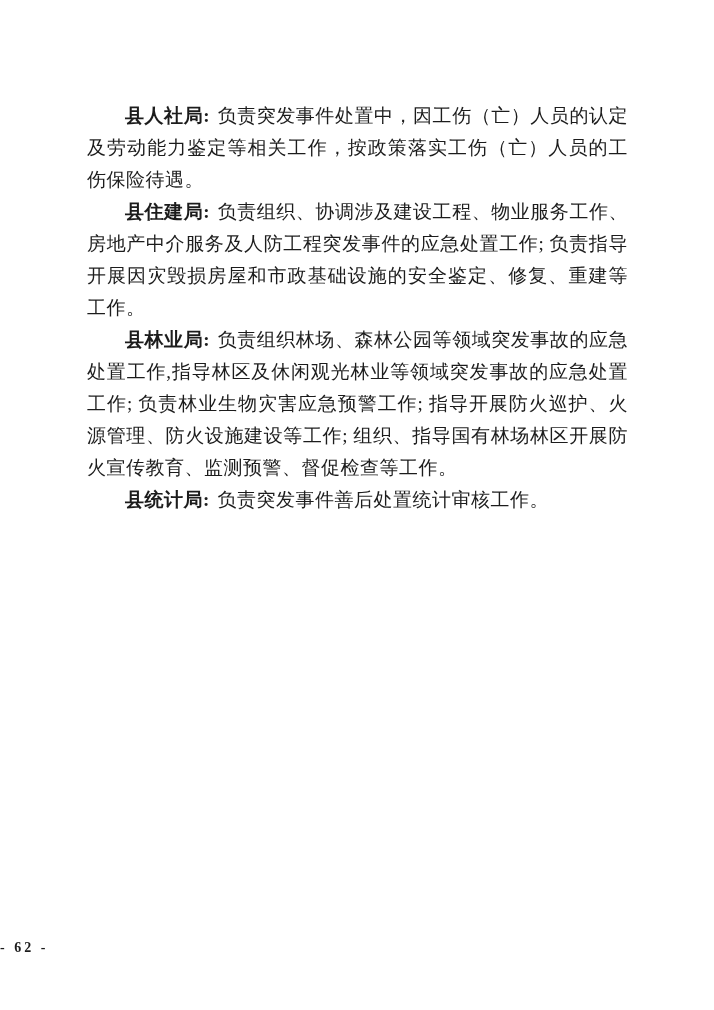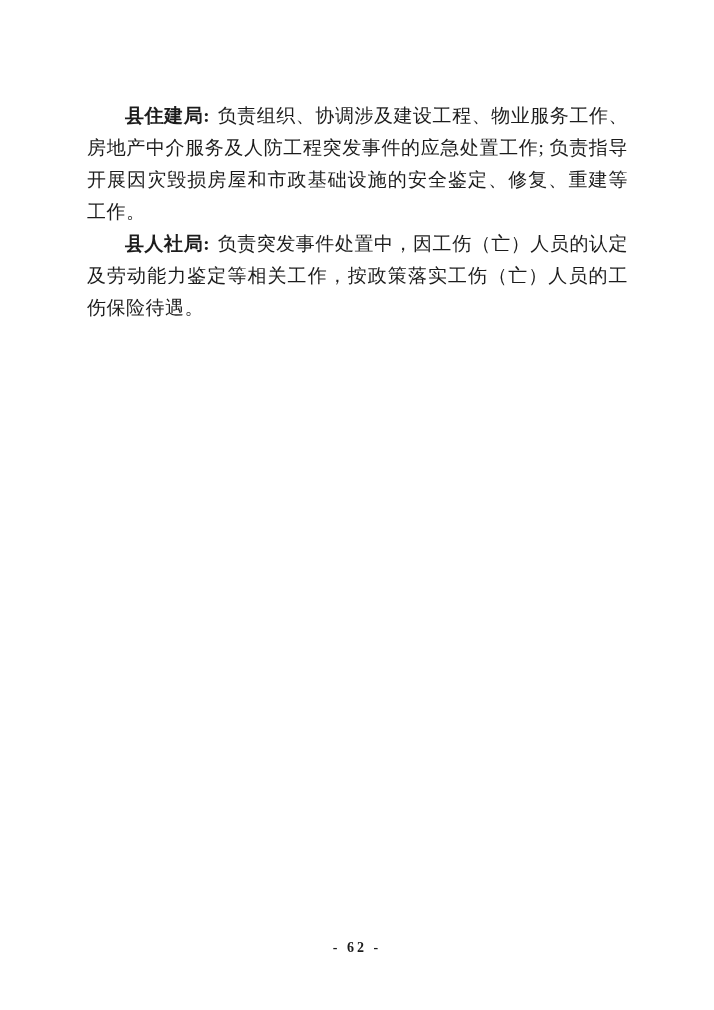--- a/index.html
+++ b/index.html
@@ -33,38 +33,40 @@
   }
   .dept-title {
     font-weight: bold;
     margin-right: 0.4em;
   }
   .footer {
     position: absolute;
     top: 940px;
     left: 0;
     width: 100%;
-    text-align: center;
+    text-align: left;
     font-size: 14px;
     font-weight: bold;
     letter-spacing: 3px;
     color: #1c1c1c;
   }
 </style>
 </head>
 <body>
 
 <div class="page">
   <div class="content">
 
+    <p class="para"><span class="dept-title">县人社局:</span><span class="dept-body">负责突发事件处置中，因工伤（亡）人员的认定及劳动能力鉴定等相关工作，按政策落实工伤（亡）人员的工伤保险待遇。</span></p>
+
     <p class="para"><span class="dept-title">县住建局:</span><span class="dept-body">负责组织、协调涉及建设工程、物业服务工作、房地产中介服务及人防工程突发事件的应急处置工作; 负责指导开展因灾毁损房屋和市政基础设施的安全鉴定、修复、重建等工作。</span></p>
 
-    <p class="para"><span class="dept-title">县人社局:</span><span class="dept-body">负责突发事件处置中，因工伤（亡）人员的认定及劳动能力鉴定等相关工作，按政策落实工伤（亡）人员的工伤保险待遇。</span></p>
+    <p class="para"><span class="dept-title">县林业局:</span><span class="dept-body">负责组织林场、森林公园等领域突发事故的应急处置工作,指导林区及休闲观光林业等领域突发事故的应急处置工作; 负责林业生物灾害应急预警工作; 指导开展防火巡护、火源管理、防火设施建设等工作; 组织、指导国有林场林区开展防火宣传教育、监测预警、督促检查等工作。</span></p>
 
 
 
-
+    <p class="para"><span class="dept-title">县统计局:</span><span class="dept-body">负责突发事件善后处置统计审核工作。</span></p>
 
 
   </div>
 
   <div class="footer">- 62 -</div>
 </div>
 
 </body></html>

